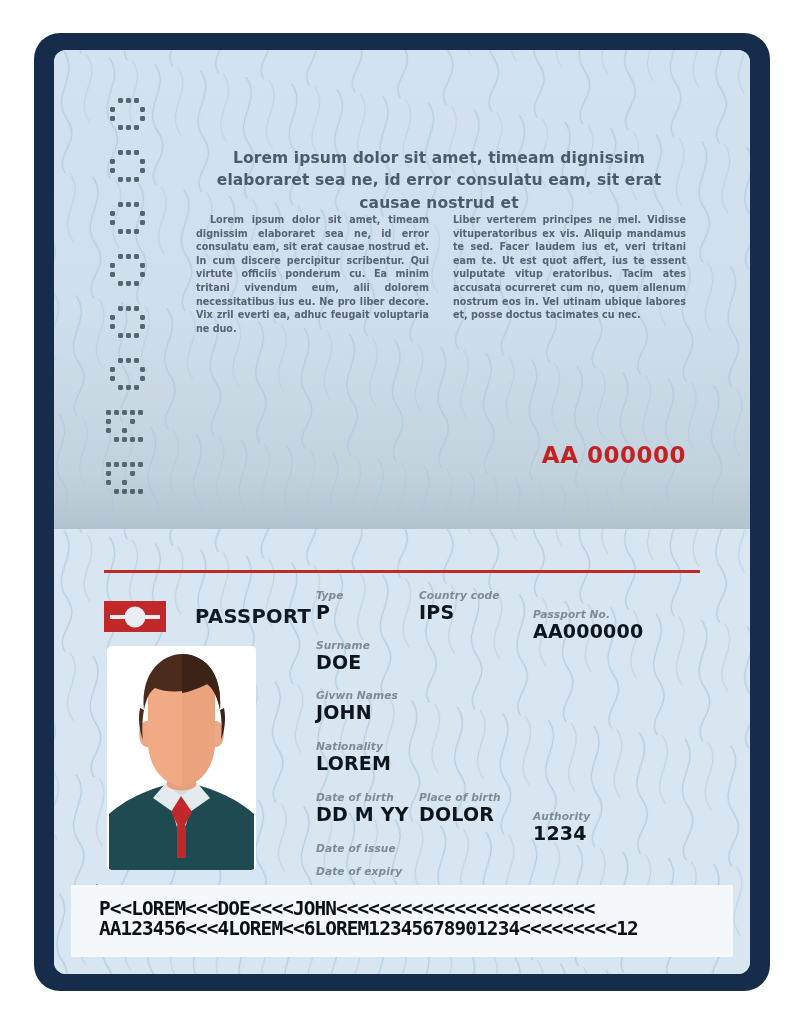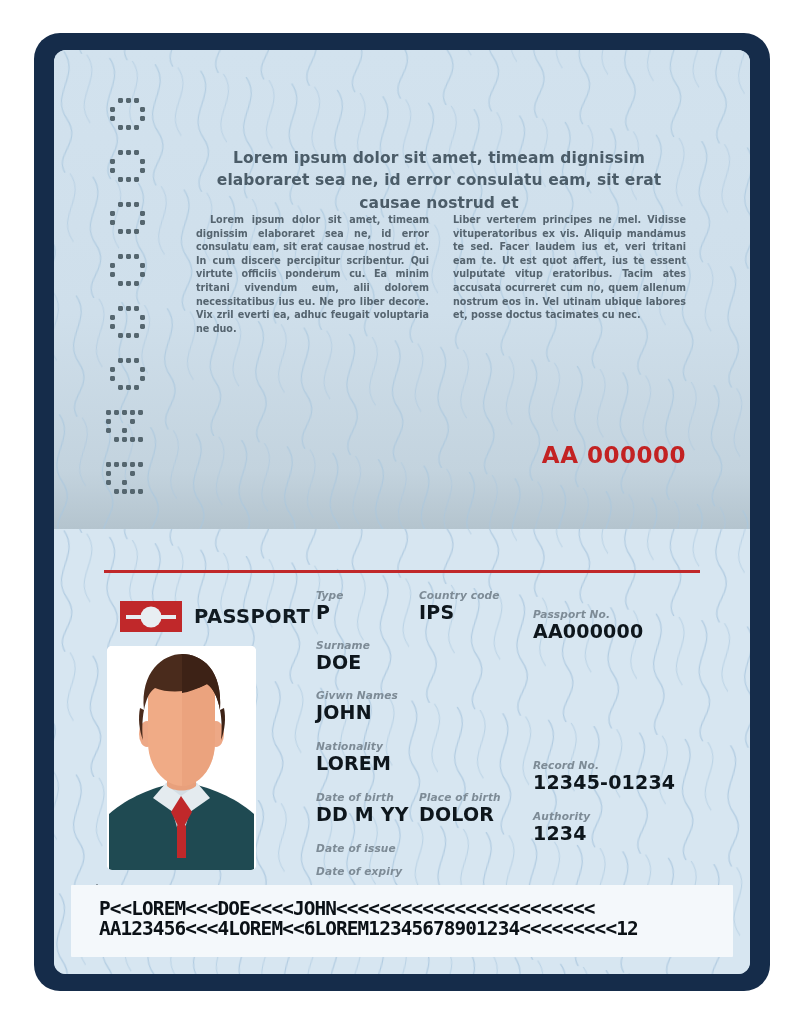--- a/index.html
+++ b/index.html
@@ -50,21 +50,21 @@
   }
 
   
   .page-bottom{
     position:absolute;left:0;top:479px;width:696px;height:445px;
     background:#d7e6f1;overflow:hidden;
   }
 
   .red-rule{position:absolute;left:50px;top:41px;width:596px;height:3px;background:#c0282a;}
 
-  .emblem-row{position:absolute;left:66px;top:72px;display:flex;align-items:center;gap:12px;}
+  .emblem-row{position:absolute;left:50px;top:72px;display:flex;align-items:center;gap:29px;}
   .emblem{width:62px;height:31px;background:#c0282a;position:relative;}
   .emblem:before{
     content:"";position:absolute;left:50%;top:50%;transform:translate(-50%,-50%);
     width:21px;height:21px;border-radius:50%;background:#e8eef2;
   }
   .emblem:after{
     content:"";position:absolute;left:6px;top:50%;transform:translateY(-50%);
     width:50px;height:4px;background:#e8eef2;
   }
   .emblem-label{font-size:19.5px;font-weight:800;color:#111b22;letter-spacing:.4px;}
@@ -358,24 +358,20 @@
               <div class="flabel">Givwn Names</div>
               <div class="fvalue">JOHN</div>
             </div>
           </div>
 
           <div class="frow" style="height:47px;">
             <div class="fcell c1">
               <div class="flabel">Nationality</div>
               <div class="fvalue">LOREM</div>
             </div>
-            <div class="fcell c3">
-              <div class="flabel">Record No.</div>
-              <div class="fvalue">12345-01234</div>
-            </div>
           </div>
 
           <div class="frow" style="height:47px;">
             <div class="fcell c1">
               <div class="flabel">Date of birth</div>
               <div class="fvalue">DD M YY</div>
             </div>
             <div class="fcell c2">
               <div class="flabel">Place of birth</div>
               <div class="fvalue">DOLOR</div>

